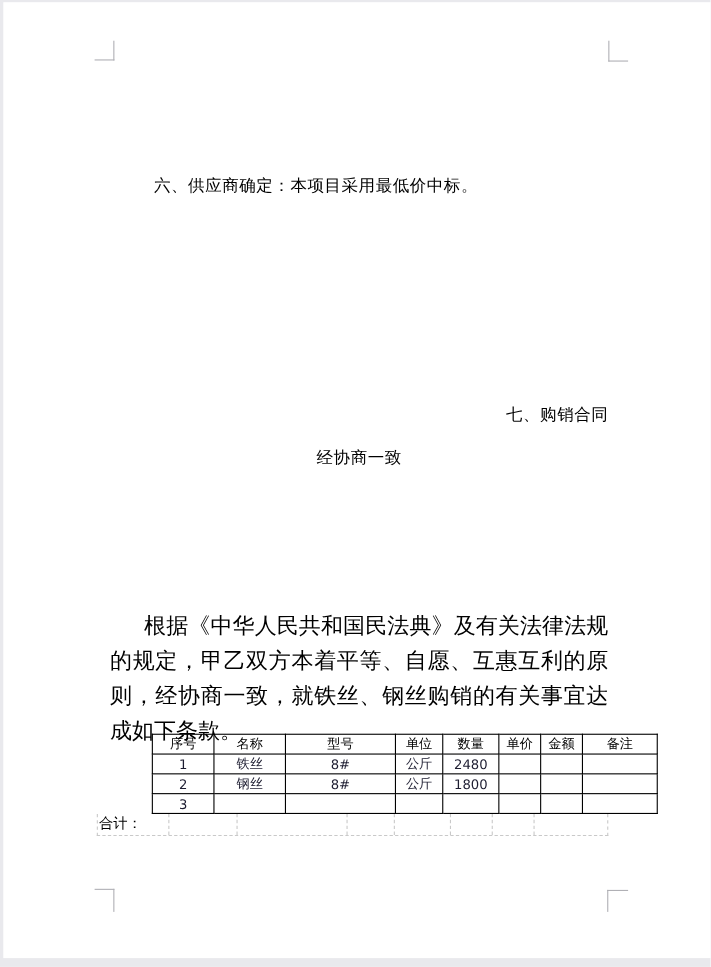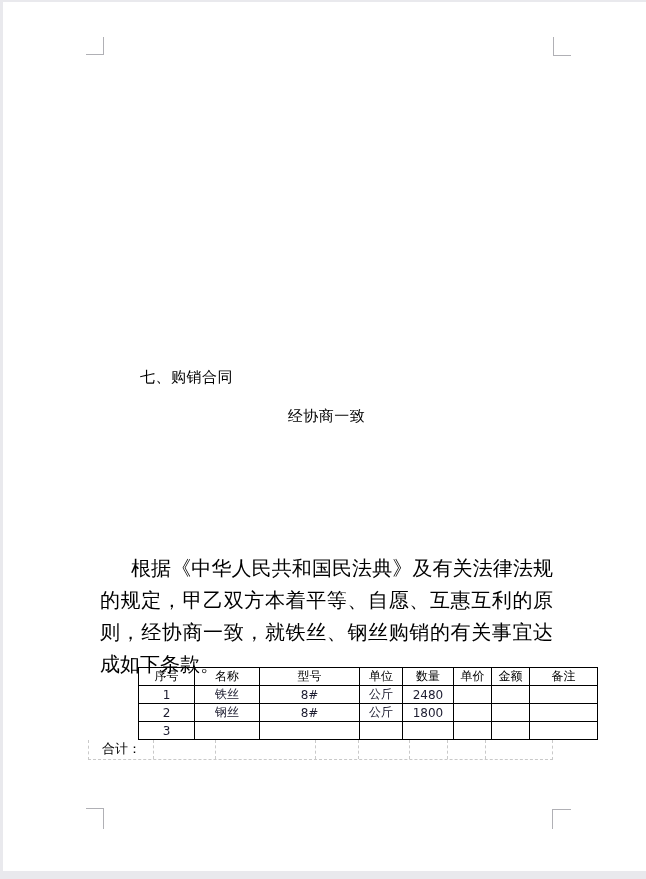--- a/index.html
+++ b/index.html
@@ -29,21 +29,21 @@
     position: absolute;
     left: 97px;
     width: 453px;
     font-size: 15px;
     line-height: 17px;
     letter-spacing: 0.5px;
     white-space: nowrap;
   }
   .indented { text-indent: 40px; }
   .sec6  { top: 159px; }
-  .sec7  { top: 367px; }
+  .sec7  { top: 367px; text-align: right; }
   .contract-title { top: 406px; text-align: center; }
   .party-a { top: 460px; }
   .party-b { top: 509px; }
   .preamble {
     position: absolute;
     left: 97px; top: 550px;
     width: 453px;
     font-size: 20px;
     line-height: 32px;
     text-align: justify;
@@ -80,33 +80,34 @@
     border-right: 1px dashed #c9c9c9;
     border-bottom: 1px dashed #c9c9c9;
     font-size: 13px;
   }
   .total-cell {
     border-right: 1px dashed #c9c9c9;
     height: 100%;
     line-height: 19px;
   }
   .total-cell:last-child { border-right: none; }
-  .total-cell.label { text-align: center; padding-left: 1px; font-family: Liberation Mono, monospace; }
+  .total-cell.label { text-align: left; padding-left: 1px; }
 </style>
 </head>
 <body>
 
 <div class="page-canvas">
   <div class="paper">
 
     <div class="crop tl"></div>
     <div class="crop tr"></div>
     <div class="crop bl"></div>
     <div class="crop br"></div>
 
+    <div class="textline indented sec6">六、供应商确定：本项目采用最低价中标。</div>
     <div class="textline indented sec7">七、购销合同</div>
     <div class="textline contract-title">经协商一致</div>
     <div class="preamble">根据《中华人民共和国民法典》及有关法律法规的规定，甲乙双方本着平等、自愿、互惠互利的原则，经协商一致，就铁丝、钢丝购销的有关事宜达成如下条款。</div>
 
     <table class="goods">
       <colgroup>
         <col style="width:56px">
           <col style="width:65px">
           <col style="width:100px">
           <col style="width:43px">

